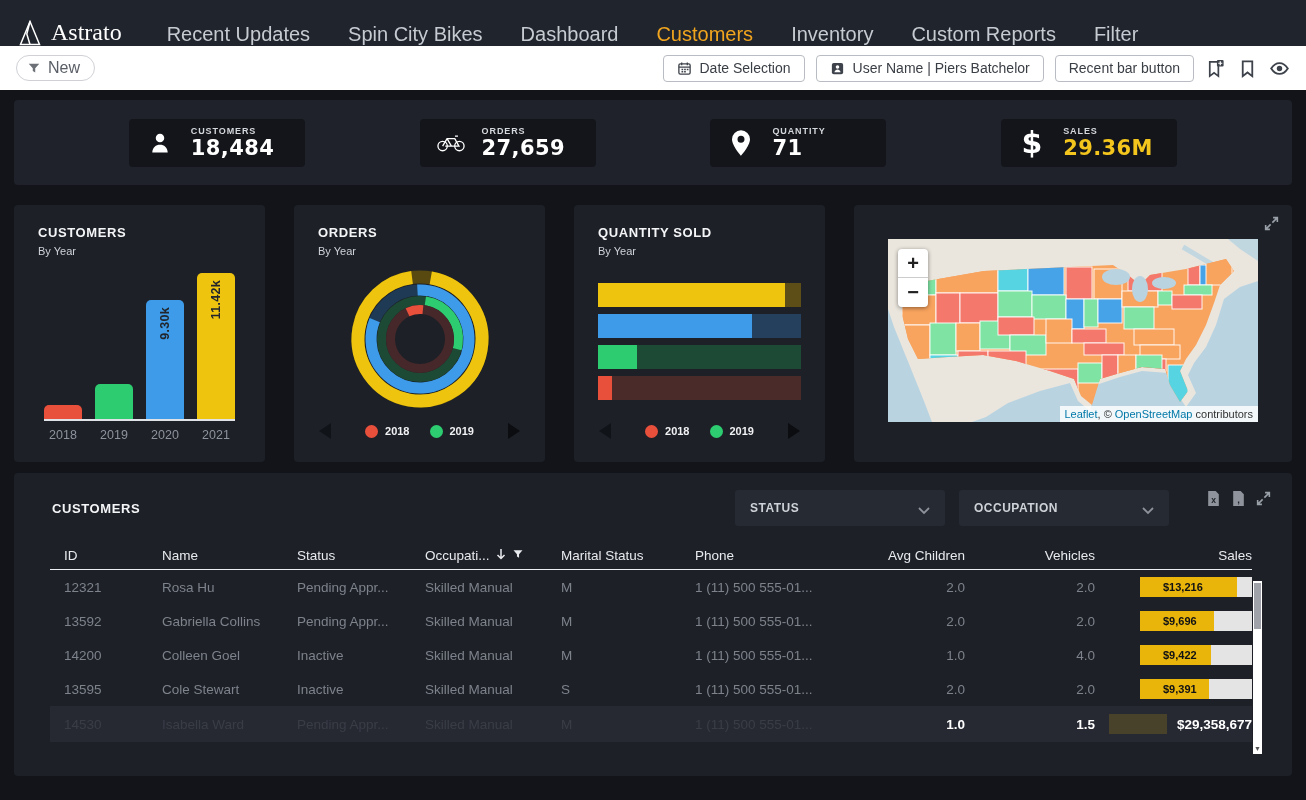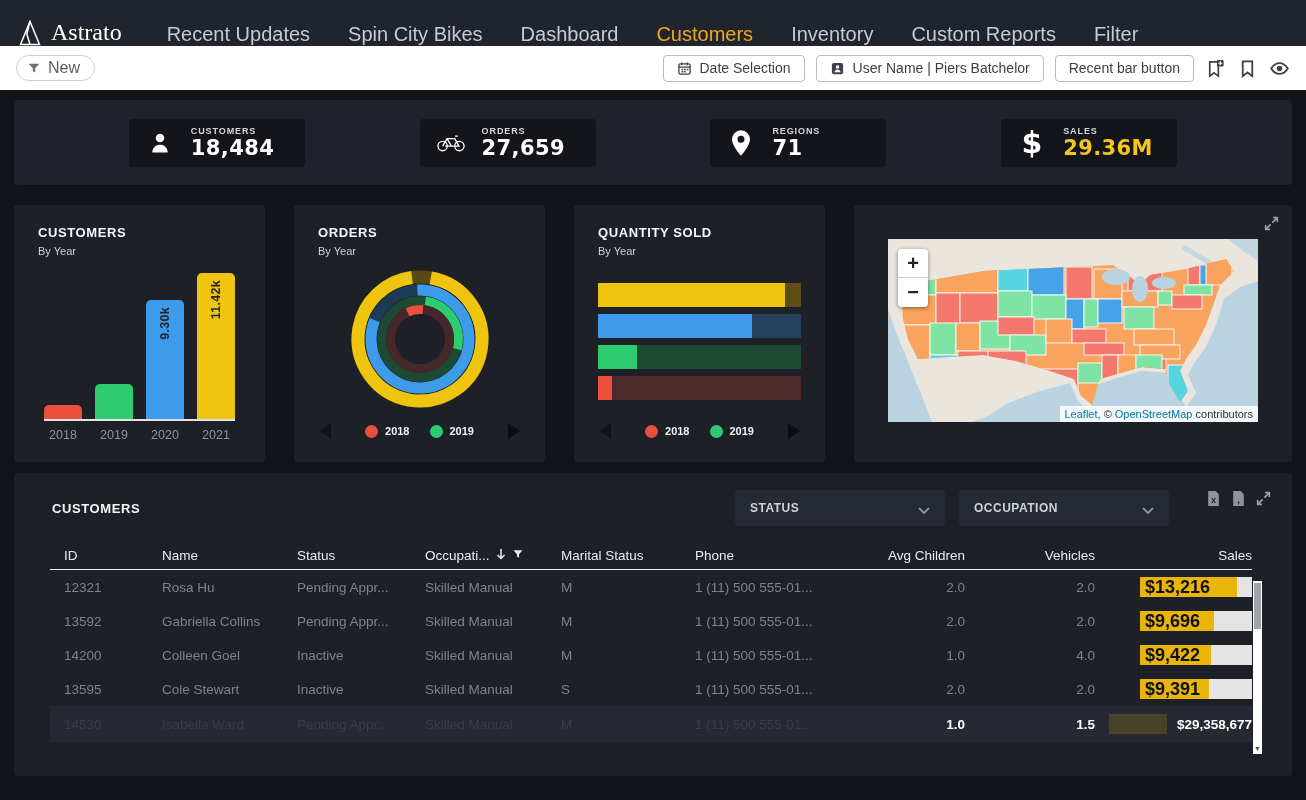--- a/index.html
+++ b/index.html
@@ -79,21 +79,21 @@
 
   .rows-wrap { margin:16px 40px 0 36px; position:relative; }
   .trow { display:grid; grid-template-columns:98px 135px 128px 136px 134px 160px 110px 130px 1fr; padding-left:14px; align-items:center; }
   .thead { height:28px; color:#e8eaee; font-size:13.5px; border-bottom:1px solid #eceef1; }
   .thead .hc { display:flex; align-items:center; gap:6px; }
   .thead .r { justify-content:flex-end; }
   .tbody-row { height:34px; color:#7d828b; font-size:13.5px; cursor:pointer; }
   .cell-r { text-align:right; }
   .sales-bar { width:112px; height:20px; background:#e4e4e4; position:relative; margin-left:auto; }
   .sales-fill { position:absolute; left:0; top:0; bottom:0; background:#e9b50b; }
-  .sales-text { position:absolute; left:5px; top:50%; transform:translateY(-50%); color:#101114; font-weight:bold; font-size:18px; }
+  .sales-text { position:absolute; left:23px; top:50%; transform:translateY(-50%); color:#101114; font-weight:bold; font-size:11px; }
   .totals { height:36px; background:#262932; color:#fff; font-weight:bold; font-size:13.5px; }
   .ghost { color:#585d66; opacity:.38; font-weight:normal; overflow:hidden; white-space:nowrap; }
   .tot-sales { position:relative; height:20px; }
   .tot-ghostbar { position:absolute; left:14px; top:0; bottom:0; width:58px; background:#e9b50b; opacity:.18; }
   .tot-sales span { position:absolute; right:0; top:50%; transform:translateY(-50%); }
 
   .vscroll { position:absolute; top:108px; bottom:22px; right:30px; width:9px; background:#fff; }
   .vthumb { position:absolute; top:2px; left:1px; right:1px; height:46px; background:#9fa3a9; cursor:grab; }
   .varrow { position:absolute; bottom:1px; left:0; right:0; text-align:center; font-size:7px; color:#555; line-height:8px; cursor:pointer; }
 </style>
@@ -202,21 +202,21 @@
           <div class="kpi-value" style="color: rgb(255, 255, 255);">27,659</div>
         </div>
       </div>
       <div class="kpi">
         <span class="kpi-ico">
           <svg viewBox="0 0 24 24">
             <path fill="#fff" d="M12 1.8a7.2 7.2 0 0 1 7.2 7.2c0 5.2-7.2 13.2-7.2 13.2S4.8 14.2 4.8 9A7.2 7.2 0 0 1 12 1.8zm0 4.4A2.8 2.8 0 1 0 12 11.8 2.8 2.8 0 0 0 12 6.2z"></path>
           </svg>
         </span>
         <div>
-          <div class="kpi-label">REGIONS</div>
+          <div class="kpi-label">QUANTITY</div>
           <div class="kpi-value" style="color: rgb(255, 255, 255);">71</div>
         </div>
       </div>
       <div class="kpi">
         <span class="kpi-ico">
           <svg viewBox="0 0 24 24">
             <text x="12" y="20" font-size="24" font-weight="bold" fill="#fff" text-anchor="middle" font-family="DejaVu Sans,sans-serif">$</text>
           </svg>
         </span>
         <div>

